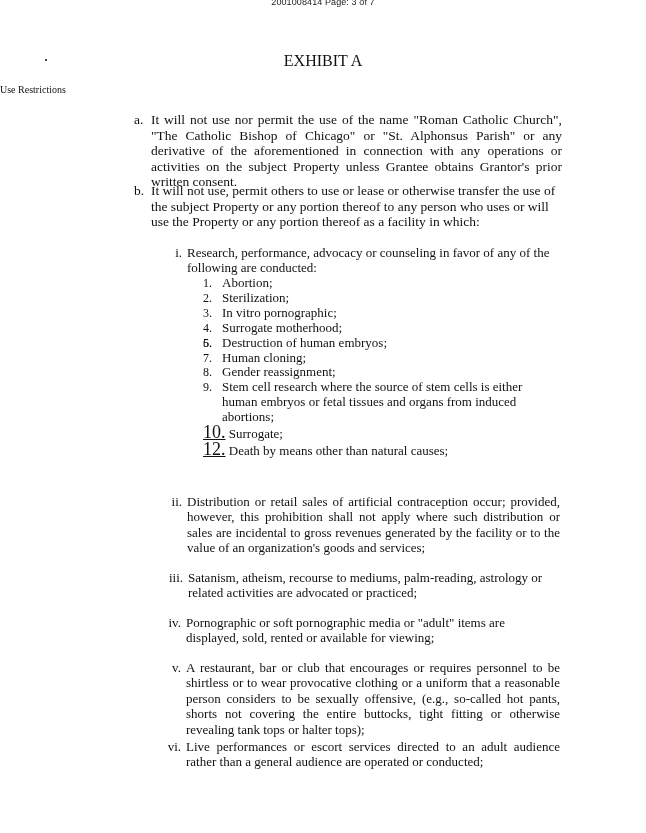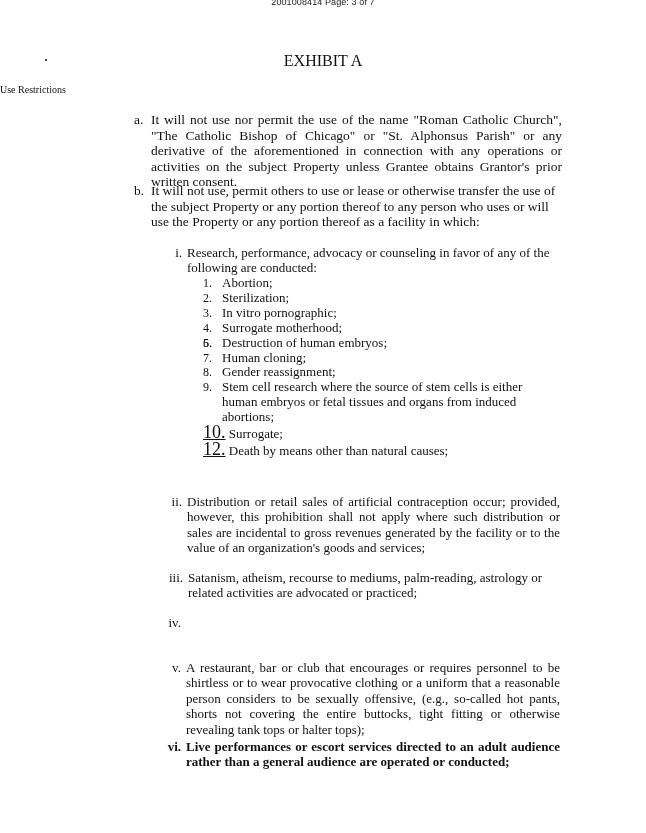--- a/index.html
+++ b/index.html
@@ -74,21 +74,21 @@
       right: 100%;
       margin-right: 5px;
       top: 0;
       white-space: nowrap;
     }
     .sub-i   { left: 187px; top: 245px; width: 380px; }
     .sub-ii  { left: 187px; top: 494px; width: 373px; text-align: justify; }
     .sub-iii { left: 188px; top: 570px; width: 375px; }
     .sub-iv  { left: 186px; top: 615px; width: 374px; }
     .sub-v   { left: 186px; top: 660px; width: 374px; text-align: justify; }
-    .sub-vi  { left: 186px; top: 739px; width: 374px; text-align: justify; font-weight: bold; }
+    .sub-vi  { left: 186px; top: 739px; width: 374px; text-align: justify; }
 
     .numlist {
       position: absolute;
       left: 203px;
       top: 276px;
       width: 330px;
       font-size: 13px;
       line-height: 14.9px;
     }
     .numlist .item {
@@ -187,20 +187,21 @@
   <span>Distribution or retail sales of artificial contraception occur; provided, however, this prohibition shall not apply where such distribution or sales are incidental to gross revenues generated by the facility or to the value of an organization's goods and services;</span>
 </div>
 
 <div class="sub sub-iii">
   <span class="roman">iii.</span>
   <span>Satanism, atheism, recourse to mediums, palm-reading, astrology or related activities are advocated or practiced;</span>
 </div>
 
 <div class="sub sub-iv">
   <span class="roman">iv.</span>
+  <span>Pornographic or soft pornographic media or "adult" items are displayed, sold, rented or available for viewing;</span>
 </div>
 
 <div class="sub sub-v justify-last-left">
   <span class="roman">v.</span>
   <span>A restaurant, bar or club that encourages or requires personnel to be shirtless or to wear provocative clothing or a uniform that a reasonable person considers to be sexually offensive, (e.g., so-called hot pants, shorts not covering the entire buttocks, tight fitting or otherwise revealing tank tops or halter tops);</span>
 </div>
 
 <div class="sub sub-vi justify-last-left">
   <span class="roman">vi.</span>
   <span>Live performances or escort services directed to an adult audience rather than a general audience are operated or conducted;</span>

